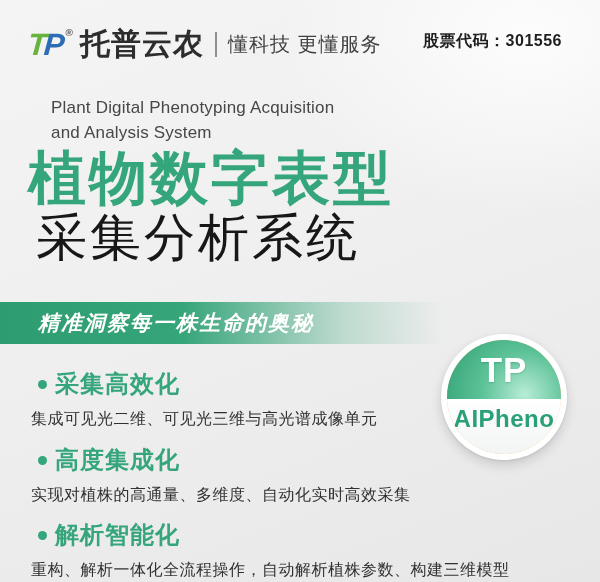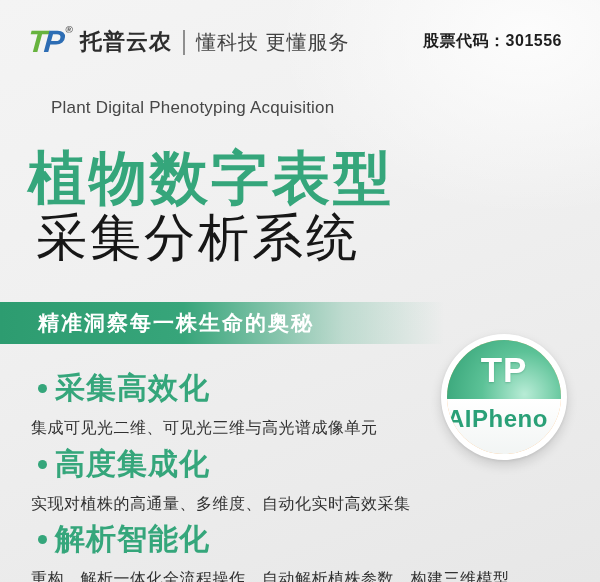--- a/index.html
+++ b/index.html
@@ -18,66 +18,66 @@
 
   
   .topbar { position: absolute; left: 0; top: 0; width: 100%; height: 70px; }
   .brand { position: absolute; left: 28px; top: 24px; display: flex; align-items: center; }
   .logo-mark { display: flex; align-items: flex-start; font-weight: 900; font-style: italic;
                font-size: 31px; line-height: 36px; letter-spacing: -2px; transform: skewX(-4deg); }
   .logo-t { color: #67b33e; }
   .logo-p { color: #2d6db4; margin-left: -1px; }
   .reg-mark { font-size: 10px; font-style: normal; color: #555; line-height: 10px;
               margin-left: 2px; margin-top: 1px; letter-spacing: 0; }
-  .brand-name { font-size: 22px; font-weight: 700; color: #2d2d2d; margin-left: 8px; letter-spacing: 1px; }
+  .brand-name { font-size: 30px; font-weight: 700; color: #2d2d2d; margin-left: 8px; letter-spacing: 1px; }
   .brand-divider { width: 2px; height: 25px; background: #8f8f8f; margin: 0 11px; }
   .tagline { font-size: 20px; font-weight: 500; color: #414141; letter-spacing: 1px; }
   .stock { position: absolute; right: 38px; top: 31px; font-size: 16px; font-weight: 700;
            color: #1e1e1e; letter-spacing: 0.5px; }
 
   
   .subtitle-en { position: absolute; left: 30px; top: 96px; width: 330px;
                  font-size: 17px; line-height: 1.45; color: #474747; letter-spacing: 0.2px; margin-left: 21px; }
   .title-green { position: absolute; left: 28px; top: 146px; font-size: 58px; font-weight: 800;
                  color: #35a67b; letter-spacing: 3px; line-height: 1.1; text-align: right; }
   .title-black { position: absolute; left: 36px; top: 210px; font-size: 51px; font-weight: 500;
                  color: #171717; letter-spacing: 3px; line-height: 1.1; }
 
   
   .banner { position: absolute; left: 0; top: 302px; width: 458px; height: 42px;
             background: linear-gradient(90deg, #2d9c70 0%, #37a57a 40%,
                         rgba(151,203,182,0.55) 75%, rgba(220,230,225,0.0) 97%); }
   .banner-text { font-size: 21px; font-weight: 700; color: #ffffff; line-height: 42px;
-                 padding-left: 38px; letter-spacing: 2px; }
+                 padding-left: 38px; letter-spacing: 2px; font-style: italic; }
 
   
   .badge { position: absolute; left: 441px; top: 334px; width: 126px; height: 126px;
            border-radius: 50%; background: #ffffff;
            box-shadow: 0 5px 12px rgba(0,0,0,0.14), 0 1px 3px rgba(0,0,0,0.08); }
   .badge-inner { position: absolute; left: 6px; top: 6px; width: 114px; height: 114px;
                  border-radius: 50%; overflow: hidden; background: #fdba74; }
   .badge-top { position: absolute; left: 0; top: 0; width: 100%; height: 52%;
                background: radial-gradient(circle at 68% 92%, #b8ecd6 0%, #5cc297 45%, #2f9e72 100%);
                display: flex; align-items: center; justify-content: center; }
   .badge-top-label { font-size: 35px; font-weight: 800; color: #ffffff; letter-spacing: 1px;
                      text-shadow: 0 1px 2px rgba(0,90,60,0.25); }
   .badge-bottom { position: absolute; left: 0; bottom: 0; width: 100%; height: 48%;
                   background: linear-gradient(180deg, #ffffff 0%, #f2f5f4 100%);
-                  display: flex; align-items: flex-start; justify-content: flex-start; padding-top: 6px; }
+                  display: flex; align-items: flex-start; justify-content: center; padding-top: 6px; }
   .badge-bottom-label { font-size: 24px; font-weight: 800; color: #2aa077; letter-spacing: 0.5px; }
 
   
   .feature { position: absolute; left: 31px; width: 480px; }
   .feature-1 { top: 368px; }
   .feature-2 { top: 444px; }
   .feature-3 { top: 519px; }
   .feature-head { display: flex; align-items: center; margin-bottom: 9px; }
   .bullet-dot { width: 9px; height: 9px; border-radius: 50%; background: #35a67b;
                 margin: 0 8px 0 7px; flex: 0 0 auto; }
-  .feature-title { font-size: 30px; font-weight: 700; color: #35a67b; letter-spacing: 1px; }
+  .feature-title { font-size: 24px; font-weight: 700; color: #35a67b; letter-spacing: 1px; }
   .feature-desc { font-size: 16px; color: #313131; letter-spacing: 0.5px; }
 </style>
 </head>
 <body>
 
 <div class="poster">
 
   <div class="topbar">
     <div class="brand">
       <span class="logo-mark">
@@ -87,20 +87,21 @@
       </span>
       <span class="brand-name">托普云农</span>
       <span class="brand-divider"></span>
       <span class="tagline">懂科技 更懂服务</span>
     </div>
     <div class="stock">股票代码：301556</div>
   </div>
 
   <div class="subtitle-en">
     <span>Plant Digital Phenotyping Acquisition</span><br>
+    <span>and Analysis System</span>
   </div>
   <div class="title-green">植物数字表型</div>
   <div class="title-black">采集分析系统</div>
 
   <div class="banner">
     <div class="banner-text">精准洞察每一株生命的奥秘</div>
   </div>
 
   <div class="badge">
     <div class="badge-inner">

